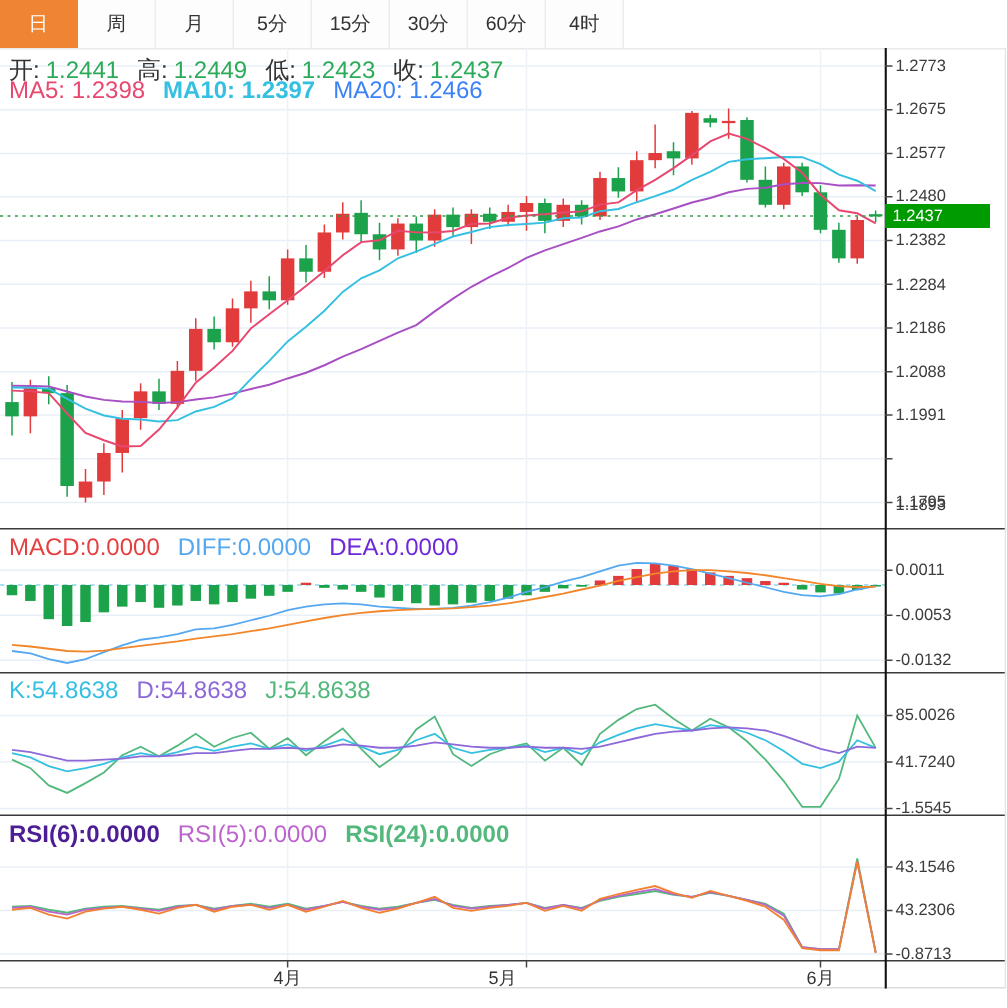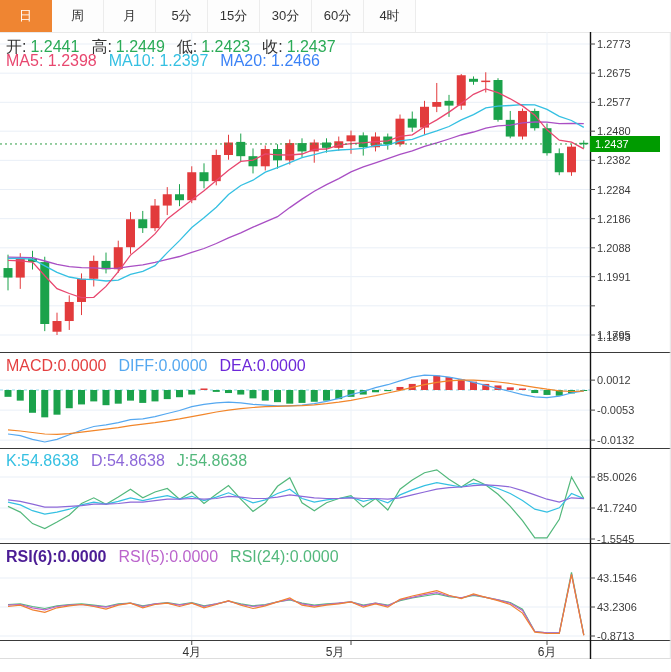--- a/index.html
+++ b/index.html
@@ -241,37 +241,37 @@
       <line x1="590" y1="508" x2="595" y2="508" stroke="#444" stroke-width="1"></line>
       <line x1="590" y1="539.00038955" x2="595" y2="539.00038955" stroke="#444" stroke-width="1"></line>
       <line x1="590" y1="577.99859056" x2="595" y2="577.99859056" stroke="#444" stroke-width="1"></line>
       <line x1="590" y1="607" x2="595" y2="607" stroke="#444" stroke-width="1"></line>
       <line x1="590" y1="636.00140944" x2="595" y2="636.00140944" stroke="#444" stroke-width="1"></line>
       <line x1="191.75" y1="640" x2="191.75" y2="645" stroke="#444" stroke-width="1"></line>
       <line x1="351" y1="640" x2="351" y2="645" stroke="#444" stroke-width="1"></line>
       <line x1="547" y1="640" x2="547" y2="645" stroke="#444" stroke-width="1"></line>
     </svg>
   <div class="legend" id="legend-ohlc" style="top:37px"><span style="color: rgb(51, 51, 51);">开:</span><span class="gap" style="color: rgb(43, 171, 87);">1.2441</span><span style="color: rgb(51, 51, 51);">高:</span><span class="gap" style="color: rgb(43, 171, 87);">1.2449</span><span style="color: rgb(51, 51, 51);">低:</span><span class="gap" style="color: rgb(43, 171, 87);">1.2423</span><span style="color: rgb(51, 51, 51);">收:</span><span style="color: rgb(43, 171, 87);">1.2437</span></div>
-  <div class="legend" id="legend-ma" style="top:52px"><span class="gap" style="color: rgb(232, 71, 111);">MA5: 1.2398</span><span class="gap" style="color: rgb(53, 192, 226);">MA10: 1.2397</span><span style="color: #3b82f6;">MA20: 1.2466</span></div>
+  <div class="legend" id="legend-ma" style="top:52px"><span class="gap" style="color: rgb(232, 71, 111);">MA5: 1.2398</span><span class="gap" style="color: rgb(53, 192, 226); font-weight: bold;">MA10: 1.2397</span><span style="color: #3b82f6;">MA20: 1.2466</span></div>
   <div class="legend" id="legend-macd" style="top:357px"><span class="gap" style="color: rgb(228, 64, 64);">MACD:0.0000</span><span class="gap" style="color: rgb(85, 168, 240);">DIFF:0.0000</span><span style="color: #6d28d9;">DEA:0.0000</span></div>
   <div class="legend" id="legend-kdj" style="top:452px"><span class="gap" style="color: rgb(53, 192, 226);">K:54.8638</span><span class="gap" style="color: rgb(141, 104, 216);">D:54.8638</span><span style="color: rgb(83, 184, 124);">J:54.8638</span></div>
-  <div class="legend" id="legend-rsi" style="top:548px"><span class="gap" style="color: #4c1d95; font-weight: bold;">RSI(6):0.0000</span><span class="gap" style="color: rgb(187, 100, 204);">RSI(5):0.0000</span><span style="color: rgb(83, 184, 124);">RSI(24):0.0000</span></div>
+  <div class="legend" id="legend-rsi" style="top:548px"><span class="gap" style="color: #4c1d95; font-weight: bold;">RSI(6):0.0000</span><span class="gap" style="color: rgb(187, 100, 204);">RSI(5):0.0000</span><span style="color: rgb(83, 184, 124); font-weight: bold;">RSI(24):0.0000</span></div>
   <div id="axis-labels">
       <div class="axis-label" style="top: 38px;">1.2773</div>
       <div class="axis-label" style="top: 67.1595px;">1.2675</div>
       <div class="axis-label" style="top: 96.319px;">1.2577</div>
       <div class="axis-label" style="top: 125.181px;">1.2480</div>
       <div class="axis-label" style="top: 154.34px;">1.2382</div>
       <div class="axis-label" style="top: 183.5px;">1.2284</div>
       <div class="axis-label" style="top: 212.66px;">1.2186</div>
       <div class="axis-label" style="top: 241.819px;">1.2088</div>
       <div class="axis-label" style="top: 270.681px;">1.1991</div>
       <div class="axis-label" style="top: 299.84px; margin-top: 31px;">1.1893</div>
       <div class="axis-label" style="top: 329px;">1.1795</div>
-      <div class="axis-label" style="top: 374.128px;">0.0012</div>
+      <div class="axis-label" style="top: 374.128px;">0.0011</div>
       <div class="axis-label" style="top: 404.124px;">-0.0053</div>
       <div class="axis-label" style="top: 434.12px;">-0.0132</div>
       <div class="axis-label" style="top: 471px;">85.0026</div>
       <div class="axis-label" style="top: 502px;">41.7240</div>
       <div class="axis-label" style="top: 533px;">-1.5545</div>
       <div class="axis-label" style="top: 571.999px;">43.1546</div>
       <div class="axis-label" style="top: 601px;">43.2306</div>
       <div class="axis-label" style="top: 630.001px;">-0.8713</div>
     </div>
   <div id="month-labels">

